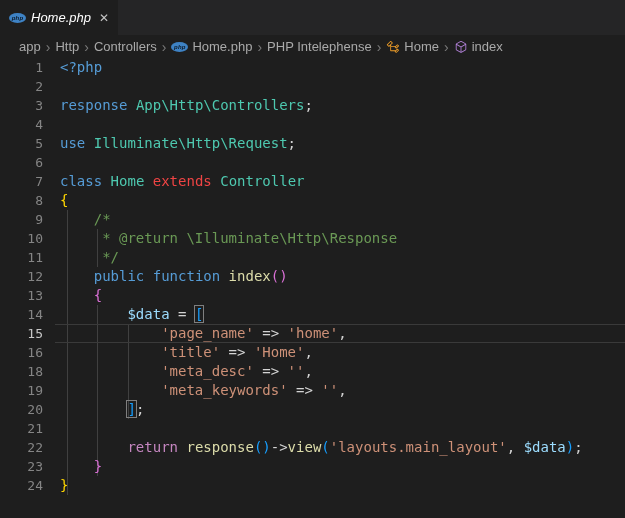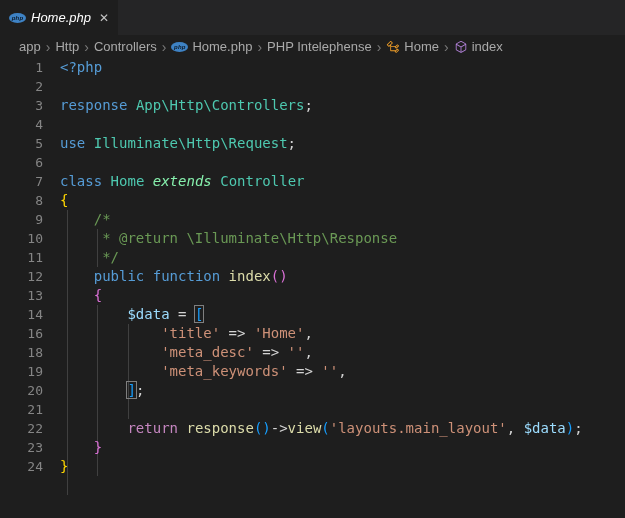--- a/index.html
+++ b/index.html
@@ -119,21 +119,21 @@
         <div class="line">
           <div class="gutter">5</div>
           <div class="code"><span style="color: rgb(86, 156, 214);">use</span><span style="color: rgb(212, 212, 212);"> </span><span style="color: rgb(78, 201, 176);">Illuminate\Http\Request</span><span style="color: rgb(212, 212, 212);">;</span></div>
         </div>
         <div class="line">
           <div class="gutter">6</div>
           <div class="code"></div>
         </div>
         <div class="line">
           <div class="gutter">7</div>
-          <div class="code"><span style="color: rgb(86, 156, 214);">class</span><span style="color: rgb(212, 212, 212);"> </span><span style="color: rgb(78, 201, 176);">Home</span><span style="color: rgb(212, 212, 212);"> </span><span style="color: #86efac; font-style: italic;">extends</span><span style="color: rgb(212, 212, 212);"> </span><span style="color: rgb(78, 201, 176);">Controller</span></div>
+          <div class="code"><span style="color: rgb(86, 156, 214);">class</span><span style="color: rgb(212, 212, 212);"> </span><span style="color: rgb(78, 201, 176);">Home</span><span style="color: rgb(212, 212, 212);"> </span><span style="color: #ef4444;">extends</span><span style="color: rgb(212, 212, 212);"> </span><span style="color: rgb(78, 201, 176);">Controller</span></div>
         </div>
         <div class="line">
           <div class="gutter">8</div>
           <div class="code"><span style="color: rgb(255, 215, 0);">{</span></div>
         </div>
         <div class="line">
           <div class="gutter">9</div>
           <div class="code"><span style="color: rgb(106, 153, 85);">    /*</span></div>
         </div>
         <div class="line">
@@ -149,20 +149,24 @@
           <div class="code"><span style="color: rgb(212, 212, 212);">    </span><span style="color: rgb(86, 156, 214);">public</span><span style="color: rgb(212, 212, 212);"> </span><span style="color: rgb(86, 156, 214);">function</span><span style="color: rgb(212, 212, 212);"> </span><span style="color: rgb(220, 220, 170);">index</span><span style="color: rgb(218, 112, 214);">()</span></div>
         </div>
         <div class="line">
           <div class="gutter">13</div>
           <div class="code"><span style="color: rgb(212, 212, 212);">    </span><span style="color: rgb(218, 112, 214);">{</span></div>
         </div>
         <div class="line">
           <div class="gutter">14</div>
           <div class="code"><span style="color: rgb(212, 212, 212);">        </span><span style="color: rgb(156, 220, 254);">$data</span><span style="color: rgb(212, 212, 212);"> = </span><span class="boxed" style="color: rgb(23, 159, 255);">[</span></div>
         </div>
+        <div class="line current">
+          <div class="gutter">15</div>
+          <div class="code"><span style="color: rgb(212, 212, 212);">            </span><span style="color: rgb(206, 145, 120);">'page_name'</span><span style="color: rgb(212, 212, 212);"> =&gt; </span><span style="color: rgb(206, 145, 120);">'home'</span><span style="color: rgb(212, 212, 212);">,</span></div>
+        </div>
         <div class="line">
           <div class="gutter">16</div>
           <div class="code"><span style="color: rgb(212, 212, 212);">            </span><span style="color: rgb(206, 145, 120);">'title'</span><span style="color: rgb(212, 212, 212);"> =&gt; </span><span style="color: rgb(206, 145, 120);">'Home'</span><span style="color: rgb(212, 212, 212);">,</span></div>
         </div>
         <div class="line">
           <div class="gutter">18</div>
           <div class="code"><span style="color: rgb(212, 212, 212);">            </span><span style="color: rgb(206, 145, 120);">'meta_desc'</span><span style="color: rgb(212, 212, 212);"> =&gt; </span><span style="color: rgb(206, 145, 120);">''</span><span style="color: rgb(212, 212, 212);">,</span></div>
         </div>
         <div class="line">
           <div class="gutter">19</div>

